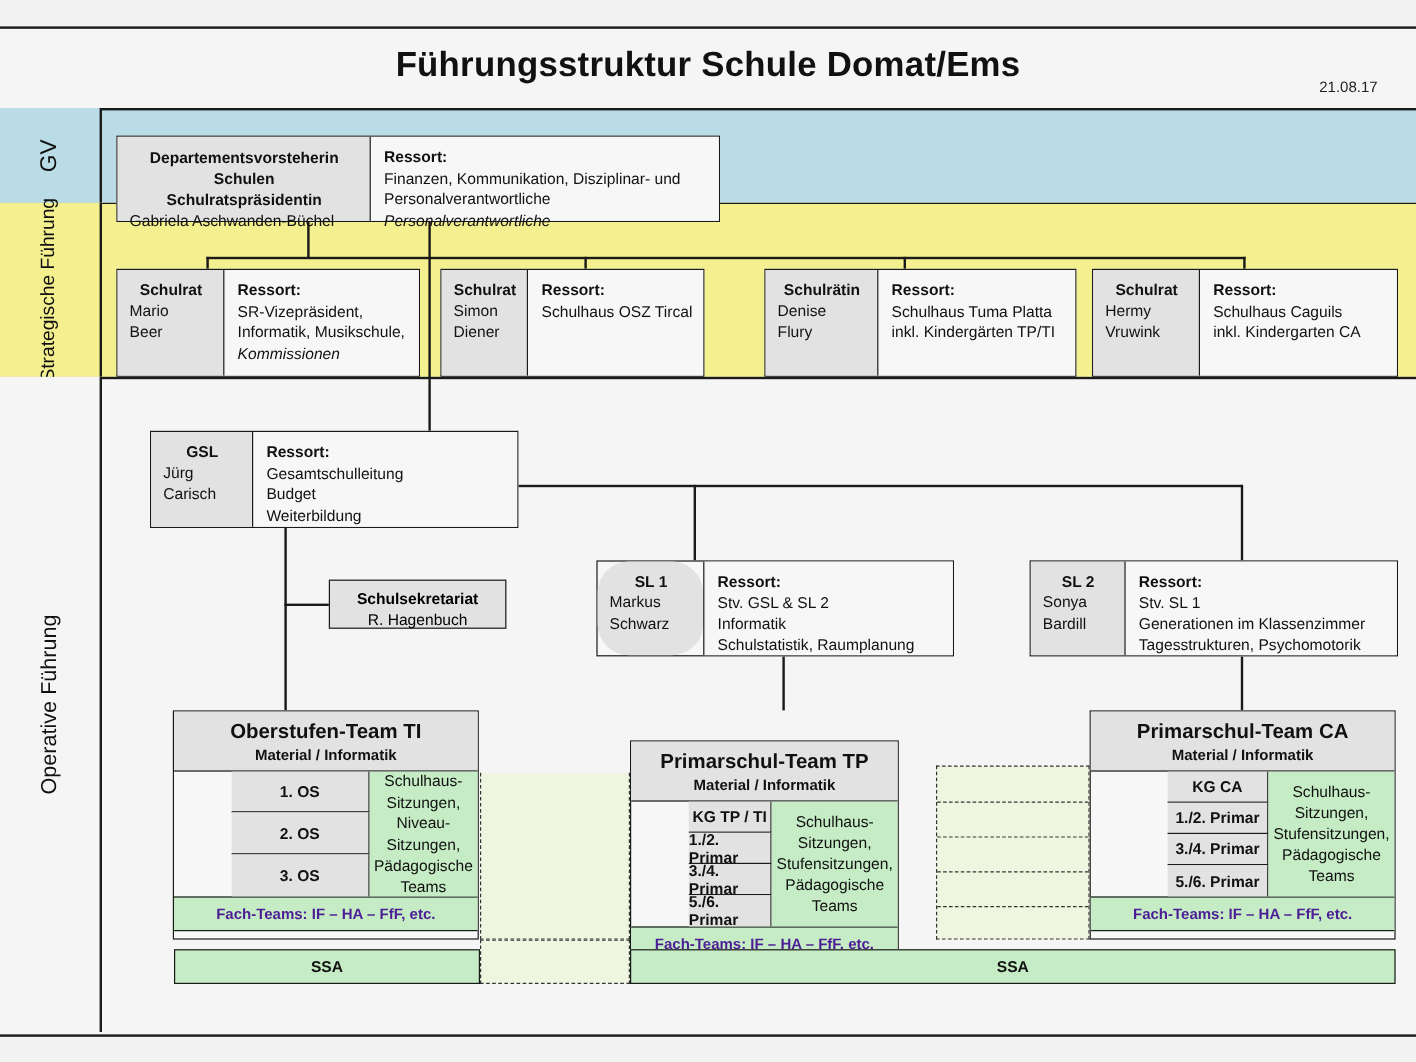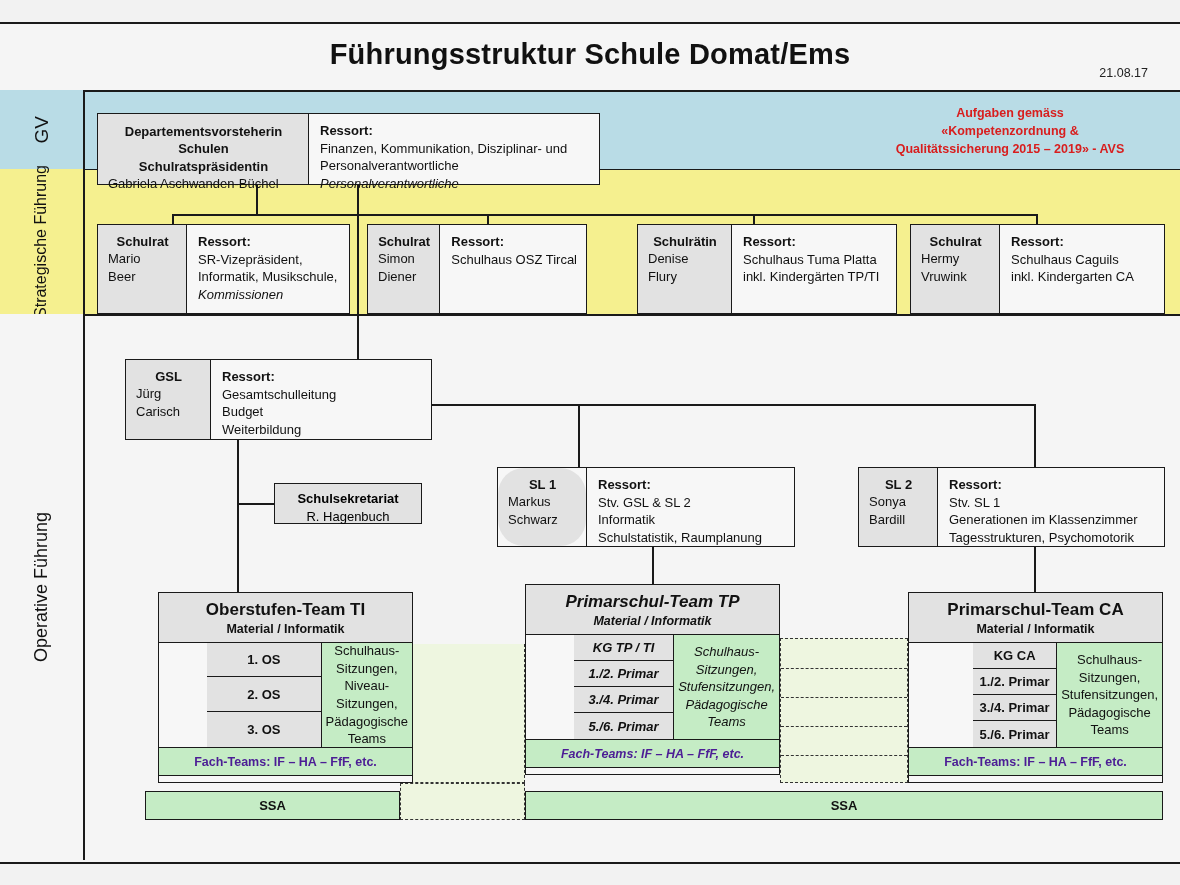--- a/index.html
+++ b/index.html
@@ -77,23 +77,23 @@
   .team-body{display:flex;margin-left:48px;}
   .levels{box-sizing:border-box;}
   .lvl{box-sizing:border-box;background:#e2e2e2;border-bottom:1.6px solid #1a1a1a;border-right:1.6px solid #1a1a1a;
        display:flex;align-items:center;justify-content:center;font-size:13px;font-weight:bold;color:#111;}
   .lvl:last-child{border-bottom:none;}
   .meet{box-sizing:border-box;flex:1;background:#c5ecc5;display:flex;align-items:center;justify-content:center;
         text-align:center;font-size:13px;line-height:1.35;color:#111;padding:4px;}
   .fach{box-sizing:border-box;background:#c5ecc5;border-top:1.6px solid #1a1a1a;border-bottom:1.6px solid #1a1a1a;
         text-align:center;font-weight:bold;font-size:12.5px;color:#4c1d95;display:flex;align-items:center;justify-content:center;}
 
-  #team-ti{left:158px;top:592px;width:255px;height:191px;}
+  #team-ti{left:144px;top:592px;width:255px;height:191px;}
   #team-ti .levels{width:125px;}
-  #team-tp{left:525px;top:584px;width:255px;height:191px;font-style:italic;}
+  #team-tp{left:525px;top:617px;width:224px;height:191px;}
   #team-tp .levels{width:125px;}
   #team-ca{left:908px;top:592px;width:255px;height:191px;}
   #team-ca .levels{width:125px;padding-left:16px;}
 
   
   .ssa{position:absolute;box-sizing:border-box;background:#c5ecc5;border:1.6px solid #1a1a1a;
        display:flex;align-items:center;justify-content:center;font-weight:bold;font-size:13px;color:#111;}
   #ssa-ti{left:145px;top:791px;width:255px;height:29px;}
   #ssa-tpca{left:525px;top:791px;width:638px;height:29px;}
 
@@ -125,25 +125,20 @@
   <div class="rail" id="rail-gv">
     <span>GV</span>
   </div>
   <div class="rail" id="rail-strat">
     <span>Strategische Führung</span>
   </div>
   <div class="rail" id="rail-oper">
     <span>Operative Führung</span>
   </div>
 
-  <div id="red-note">
-    <div>Aufgaben gemäss</div>
-    <div>«Kompetenzordnung &amp;</div>
-    <div>Qualitätssicherung 2015 – 2019» - AVS</div>
-  </div>
 
   <div class="ln lnv" style="left:256px;top:185px;height:30px;"></div>
   <div class="ln lnh" style="left:172px;top:214px;width:866px;"></div>
   <div class="ln lnv" style="left:172px;top:214px;height:10px;"></div>
   <div class="ln lnv" style="left:487px;top:214px;height:10px;"></div>
   <div class="ln lnv" style="left:753px;top:214px;height:10px;"></div>
   <div class="ln lnv" style="left:1036px;top:214px;height:10px;"></div>
 
   <div class="ln lnv" style="left:357px;top:185px;height:174px;"></div>
 

